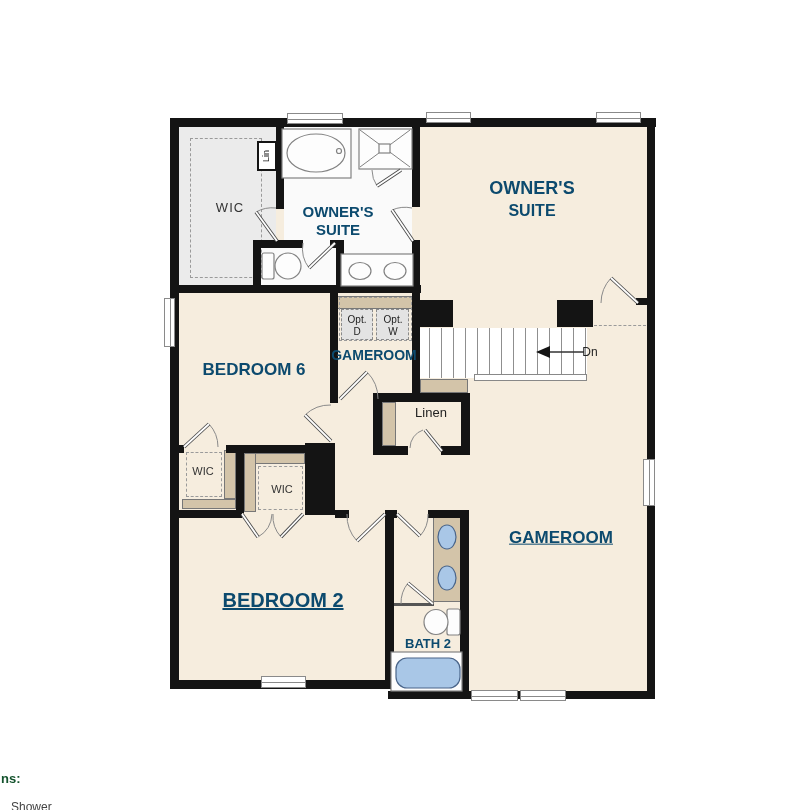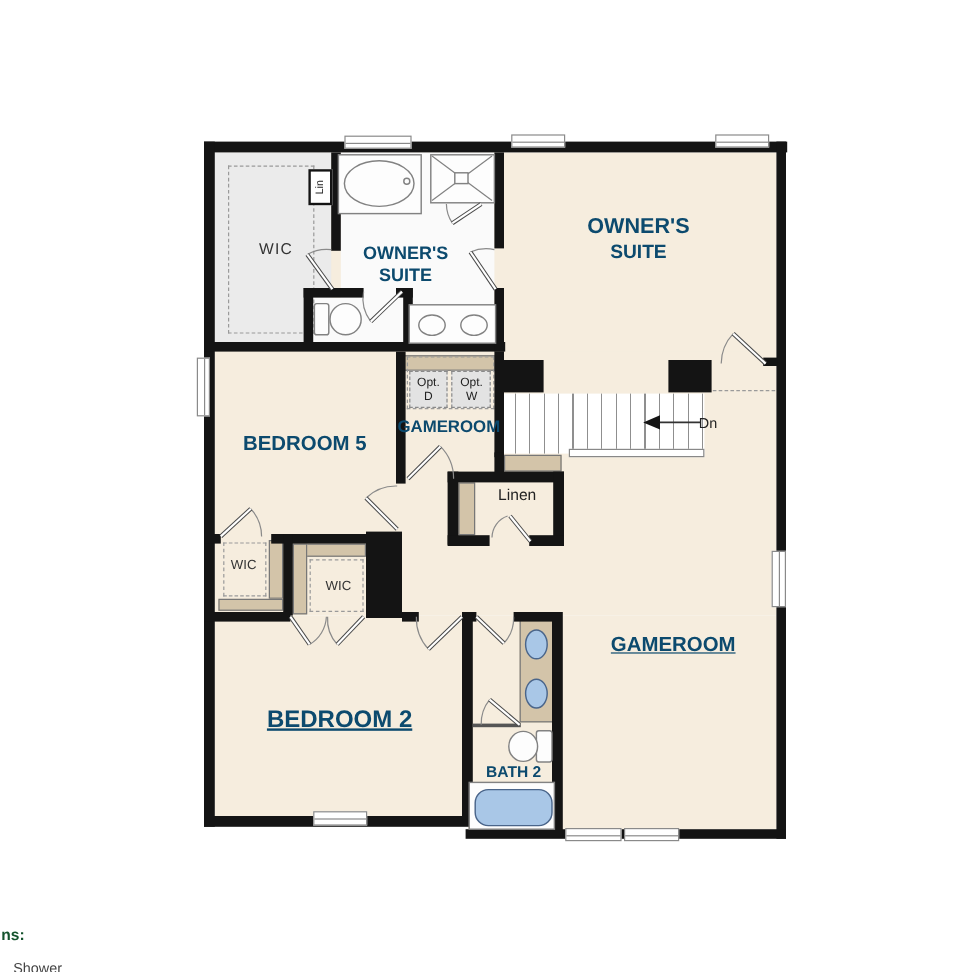--- a/index.html
+++ b/index.html
@@ -235,21 +235,21 @@
     </g>
   </svg>
 
   <div>
     <div class="label" style="left:230px;top:208px;font-size:13px;letter-spacing:1px;color:#333;">WIC</div>
     <div class="label" style="left:267px;top:156px;font-size:9px;transform:translate(-50%,-50%) rotate(-90deg);color:#222;">Lin</div>
     <div class="label b" style="left:338px;top:212px;font-size:15px;">OWNER'S</div>
     <div class="label b" style="left:338px;top:230px;font-size:15px;">SUITE</div>
     <div class="label b" style="left:532px;top:189px;font-size:18px;">OWNER'S</div>
     <div class="label b" style="left:532px;top:211px;font-size:16px;">SUITE</div>
-    <div class="label b" style="left:254px;top:370px;font-size:17px;">BEDROOM 5</div>
+    <div class="label b" style="left:254px;top:370px;font-size:17px;">BEDROOM 6</div>
     <div class="label b" style="left:374px;top:356px;font-size:14px;">GAMEROOM</div>
     <div class="label" style="left:357px;top:319px;font-size:10px;color:#222;">Opt.</div>
     <div class="label" style="left:357px;top:331px;font-size:10px;color:#222;">D</div>
     <div class="label" style="left:393px;top:319px;font-size:10px;color:#222;">Opt.</div>
     <div class="label" style="left:393px;top:331px;font-size:10px;color:#222;">W</div>
     <div class="label" style="left:590px;top:353px;font-size:12px;color:#222;">Dn</div>
     <div class="label" style="left:431px;top:413px;font-size:13px;color:#222;">Linen</div>
     <div class="label" style="left:203px;top:471px;font-size:11px;color:#333;">WIC</div>
     <div class="label" style="left:282px;top:489px;font-size:11px;color:#333;">WIC</div>
     <div class="label b" style="left:283px;top:600px;font-size:20px;text-decoration:underline;">BEDROOM 2</div>

